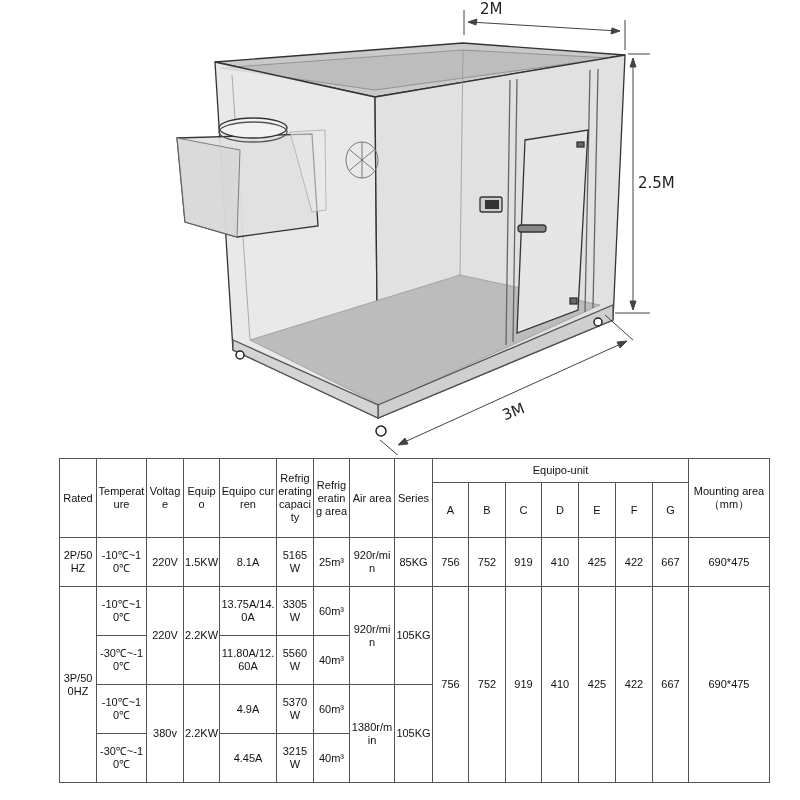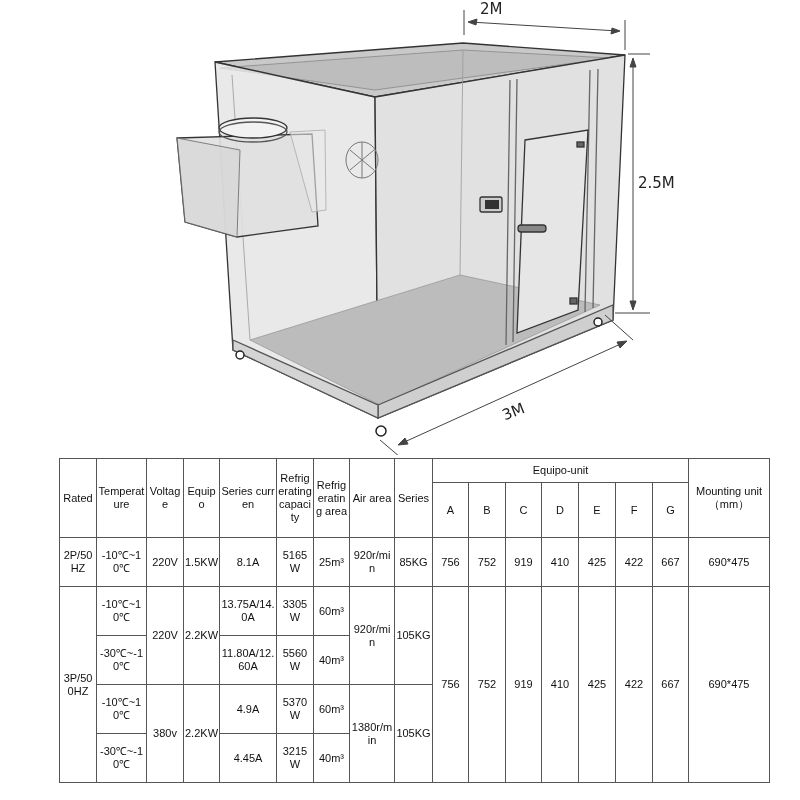--- a/index.html
+++ b/index.html
@@ -110,27 +110,27 @@
       <col style="width:37px">
       <col style="width:36px">
     <col style="width:81px">
   </colgroup>
   <tbody>
       <tr style="height:24px">
     <td class="hdr" rowspan="2">Rated</td>
     <td class="hdr" rowspan="2">Temperature</td>
     <td class="hdr" rowspan="2">Voltage</td>
     <td class="hdr" rowspan="2">Equipo</td>
-    <td class="hdr" rowspan="2">Series curren</td>
+    <td class="hdr" rowspan="2">Equipo curren</td>
     <td class="hdr" rowspan="2">Refrigerating capacity</td>
     <td class="hdr" rowspan="2">Refrigerating area</td>
     <td class="hdr" rowspan="2">Air area</td>
     <td class="hdr" rowspan="2">Series</td>
     <td class="hdr" colspan="7">Equipo-unit</td>
-    <td class="hdr" rowspan="2">Mounting unit（mm）</td>
+    <td class="hdr" rowspan="2">Mounting area（mm）</td>
   </tr>
   <tr style="height:55px">
     <td>A</td>
     <td>B</td>
     <td>C</td>
     <td>D</td>
     <td>E</td>
     <td>F</td>
     <td>G</td>
   </tr>

